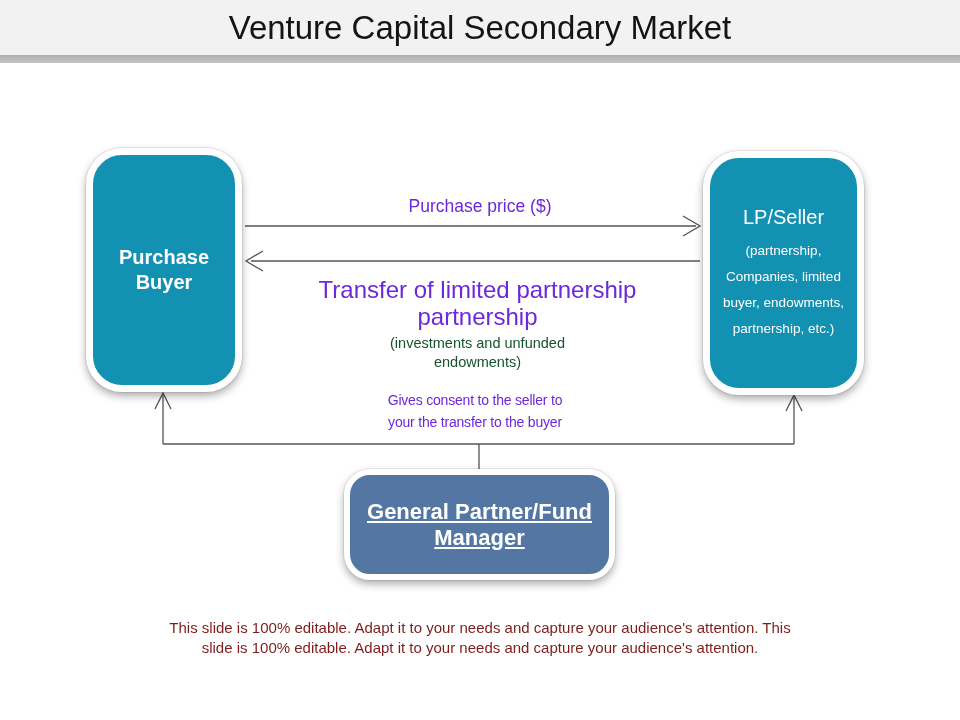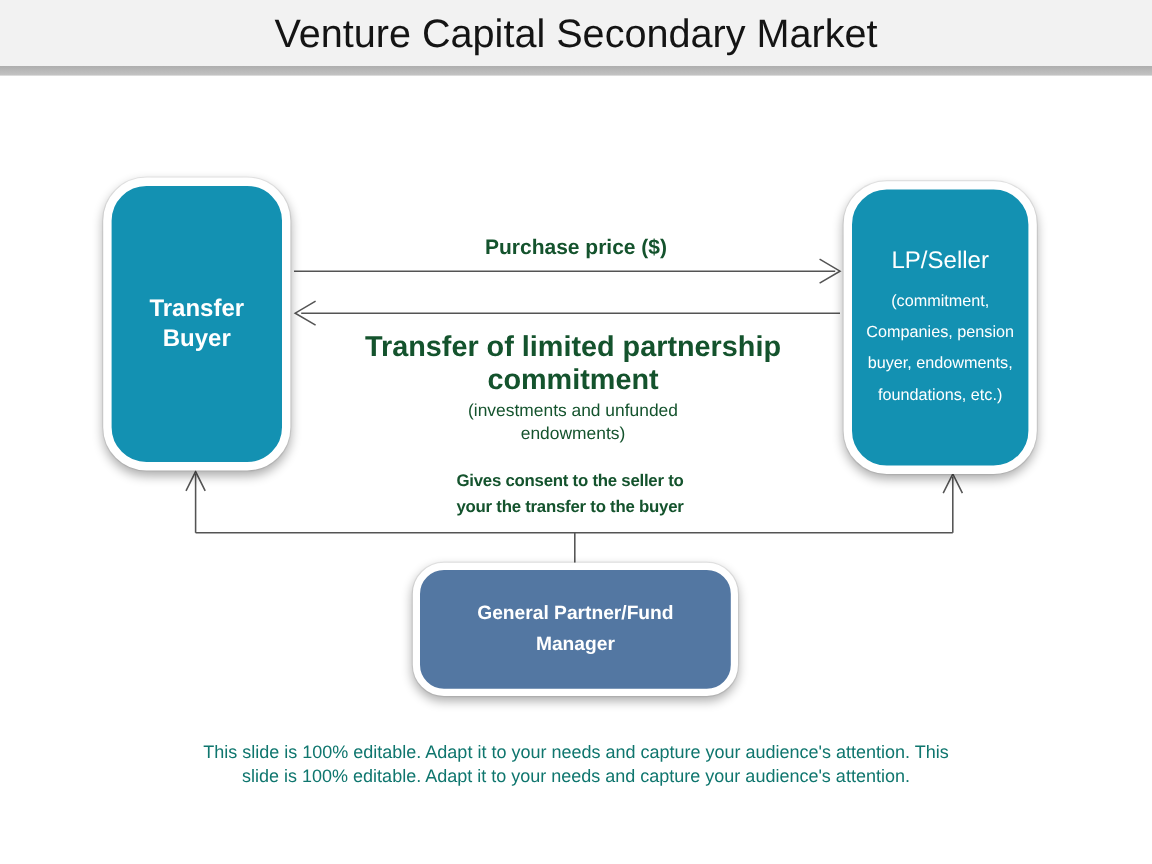--- a/index.html
+++ b/index.html
@@ -21,33 +21,33 @@
   
   .node { position:absolute; color:#fff; text-align:center; border:7px solid #ffffff;
           box-shadow:0 0 0 1px rgba(0,0,0,0.07), 0 4px 9px rgba(0,0,0,0.33);
           display:flex; flex-direction:column; align-items:center; justify-content:center; }
   .node-buyer   { left:86px;  top:148px; width:156px; height:244px; background:#1391b2; border-radius:36px; }
   .node-seller  { left:703px; top:151px; width:161px; height:244px; background:#1391b2; border-radius:36px; }
   .node-gp      { left:344px; top:469px; width:271px; height:111px; background:#5377a2; border-radius:26px; border-width:6px; }
   .node-buyer .ln { display:block; font-size:20px; font-weight:700; line-height:25px; }
   .node-seller .seller-title { font-size:20px; font-weight:400; line-height:24px; margin-bottom:9px; }
   .node-seller .sub .ln { display:block; font-size:13.5px; font-weight:400; line-height:26px; }
-  .node-gp .ln { display:block; font-size:16px; font-weight:700; line-height:26px; }
+  .node-gp .ln { display:block; font-size:22px; font-weight:700; line-height:26px;text-decoration:underline; }
 
   
-  .flabel { position:absolute; text-align:center; color:#14532d; font-weight:700; }
+  .flabel { position:absolute; text-align:center; color:#6d28d9; font-weight:400; }
   .flabel .ln { display:block; }
   .lbl-purchase { left:260px; top:196px; width:440px; font-size:17.5px; }
   .lbl-transfer { left:255px; top:276px; width:445px; font-size:24px; line-height:27px; }
   .lbl-note     { left:255px; top:334px; width:445px; font-size:14.5px; font-weight:400; color:#14532d; line-height:19px; }
   .lbl-consent  { left:293px; top:389px; width:364px; font-size:14px; line-height:22px; letter-spacing:-0.2px; }
 
   
   .footer { position:absolute; left:60px; top:618px; width:840px; text-align:center;
-            color:#0f766e; font-size:15px; font-weight:400; line-height:20px; }
+            color:#7f1d1d; font-size:15px; font-weight:400; line-height:20px; }
   .footer .ln { display:block; }
 </style>
 </head>
 <body>
 
 <div class="slide">
 
   <div class="hdr">
     <h1>Venture Capital Secondary Market</h1>
   </div>
@@ -69,44 +69,44 @@
       <line x1="163" y1="444" x2="794" y2="444"></line>
       <line x1="479" y1="444" x2="479" y2="469"></line>
       <line x1="163" y1="444" x2="163" y2="395"></line>
       <polyline points="155,409 163,393 171,409"></polyline>
       <line x1="794" y1="444" x2="794" y2="397"></line>
       <polyline points="786,411 794,395 802,411"></polyline>
     </g>
   </svg>
 
   <div class="node node-buyer">
-    <span class="ln">Transfer</span>
+    <span class="ln">Purchase</span>
     <span class="ln">Buyer</span>
   </div>
 
   <div class="node node-seller">
     <span class="seller-title">LP/Seller</span>
     <span class="sub">
-      <span class="ln">(commitment,</span>
-      <span class="ln">Companies, pension</span>
+      <span class="ln">(partnership,</span>
+      <span class="ln">Companies, limited</span>
       <span class="ln">buyer, endowments,</span>
-      <span class="ln">foundations, etc.)</span>
+      <span class="ln">partnership, etc.)</span>
     </span>
   </div>
 
   <div class="node node-gp">
     <span class="ln">General Partner/Fund</span>
     <span class="ln">Manager</span>
   </div>
 
   <div class="flabel lbl-purchase">Purchase price ($)</div>
 
   <div class="flabel lbl-transfer">
     <span class="ln">Transfer of limited partnership</span>
-    <span class="ln">commitment</span>
+    <span class="ln">partnership</span>
   </div>
 
   <div class="flabel lbl-note">
     <span class="ln">(investments and unfunded</span>
     <span class="ln">endowments)</span>
   </div>
 
   <div class="flabel lbl-consent">
     <span class="ln">Gives consent to the seller to</span>
     <span class="ln">your the transfer to the buyer</span>

